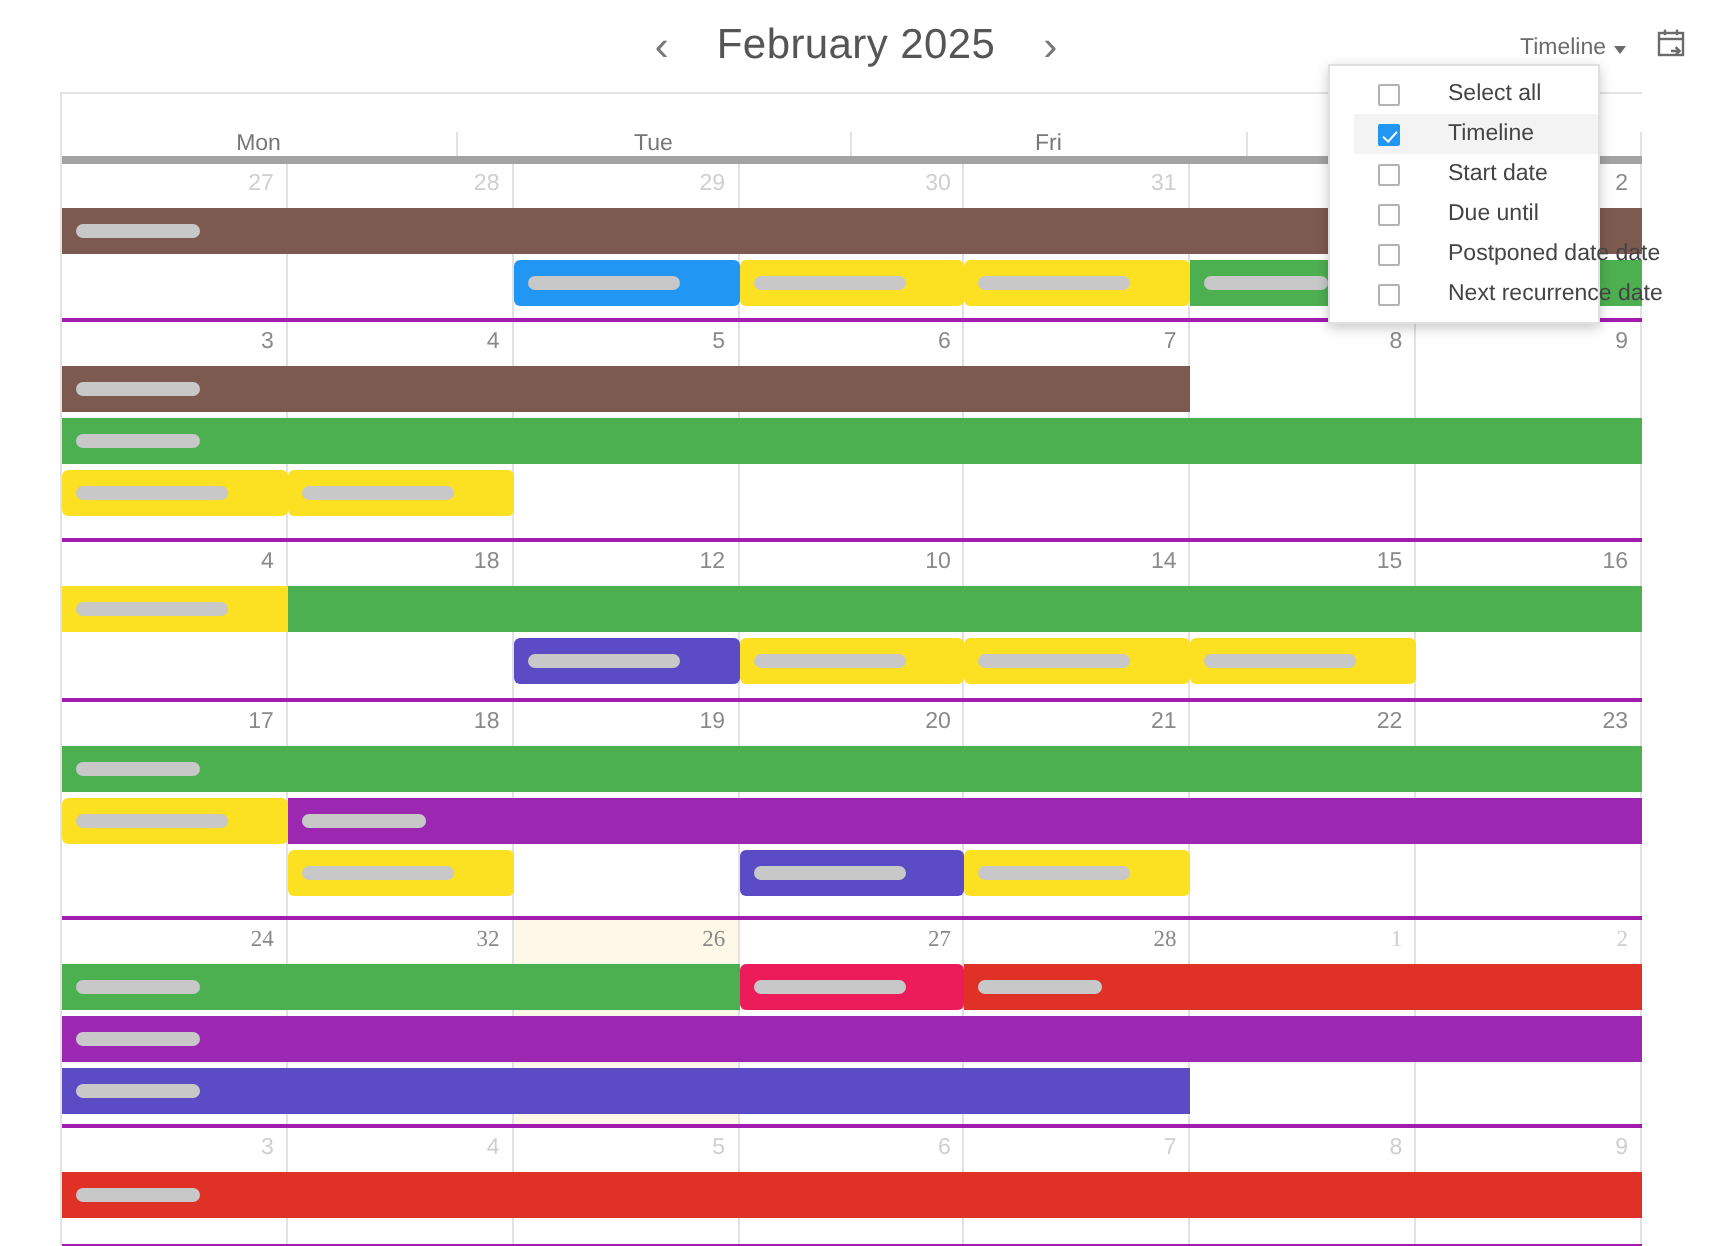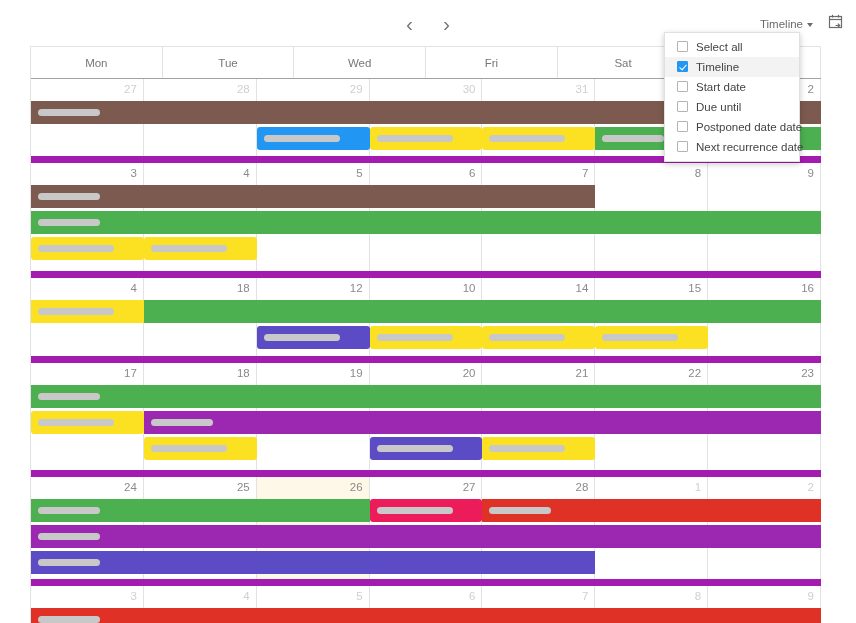--- a/index.html
+++ b/index.html
@@ -76,35 +76,36 @@
     position: absolute;
     left: 30px;
     top: 46px;
     width: 790px;
     border-top: 1px solid #e2e2e2;
     border-left: 1px solid #e2e2e2;
   }
   .weekdays {
     display: flex;
     height: 31px;
-    border-bottom: 1px solid #a3a3a3;
+    border-bottom: 4px solid #a3a3a3;
+    align-items: flex-end;
   }
   .weekday {
     flex: 1 1 0;
     border-right: 1px solid #e2e2e2;
     display: flex;
     align-items: center;
     justify-content: center;
     font-size: 11.5px;
     color: #777;
   }
 
   .week {
     position: relative;
-    border-bottom: 7px solid #a21caf;
+    border-bottom: 2px solid #a21caf;
   }
   .daycells {
     display: flex;
     height: 100%;
     position: absolute;
     left: 0; top: 0; right: 0; bottom: 0;
   }
   .daycell {
     flex: 1 1 0;
     border-right: 1px solid #e2e2e2;
@@ -160,27 +161,28 @@
     background: #ffffff;
     border: 1px solid #e0e0e0;
     box-shadow: 0 2px 6px rgba(0,0,0,.22);
     padding: 4px 0;
     z-index: 50;
     font-size: 11.5px;
     color: #444;
   }
   .menu-item {
     display: flex;
-    align-items: flex-start;
-    gap: 8px;
+    align-items: flex-end;
+    gap: 24px;
     padding: 4px 10px 4px 12px;
     height: 12px;
     line-height: 12px;
     cursor: pointer;
     white-space: nowrap;
+    margin-left: 12px;
   }
   .menu-item.checked { background: #f3f3f3; }
   .cb {
     width: 11px;
     height: 11px;
     border: 1px solid #b3b3b3;
     border-radius: 1px;
     box-sizing: border-box;
     background: #fff;
     flex: 0 0 auto;
@@ -199,20 +201,21 @@
     border-width: 0 1.6px 1.6px 0;
     transform: rotate(42deg);
   }
 </style>
 </head>
 <body>
 
 <div class="topbar">
   <div class="month-nav">
     <span class="nav-arrow">‹</span>
+    <span class="month-title">February 2025</span>
     <span class="nav-arrow">›</span>
   </div>
   <div class="topbar-right">
     <span class="timeline-select">
       <span>Timeline</span>
       <span class="caret"></span>
     </span>
     <span class="cal-icon">
       <svg width="17" height="17" viewBox="0 0 17 17" aria-hidden="true">
         <rect x="2.5" y="3.5" width="12" height="11" fill="none" stroke="#6b6b6b" stroke-width="1.2"></rect>
@@ -222,23 +225,21 @@
         <path d="M8.5 12.5 H12.5 M10.8 10.6 L12.8 12.5 L10.8 14.4" fill="none" stroke="#6b6b6b" stroke-width="1.2"></path>
       </svg>
     </span>
   </div>
 </div>
 
 <div class="calendar">
   <div class="weekdays">
       <div class="weekday">Mon</div>
       <div class="weekday">Tue</div>
-      <div class="weekday">Wed</div>
       <div class="weekday">Fri</div>
-      <div class="weekday">Sat</div>
       <div class="weekday">Sun</div>
     </div>
   <div>
       <div class="week" style="height: 77px;">
         <div class="daycells">
           <div class="daycell other">
             <span class="daynum">27</span>
           </div>
           <div class="daycell other">
             <span class="daynum">28</span>
@@ -417,27 +418,27 @@
             </div>
             <div class="bar rounded" style="left: 42.8571%; width: 14.2857%; background: rgb(91, 75, 196);">
               <span class="pill" style="width: 76px;"></span>
             </div>
             <div class="bar rounded" style="left: 57.1429%; width: 14.2857%; background: rgb(251, 225, 34);">
               <span class="pill" style="width: 76px;"></span>
             </div>
           </div>
         </div>
       </div>
-      <div class="week" style="height: 102px;">
+      <div class="week" style="height: 102px; font-family: Liberation Serif, serif;">
         <div class="daycells">
           <div class="daycell">
             <span class="daynum">24</span>
           </div>
           <div class="daycell">
-            <span class="daynum">25</span>
+            <span class="daynum">32</span>
           </div>
           <div class="daycell today">
             <span class="daynum">26</span>
           </div>
           <div class="daycell">
             <span class="daynum">27</span>
           </div>
           <div class="daycell">
             <span class="daynum">28</span>
           </div>

